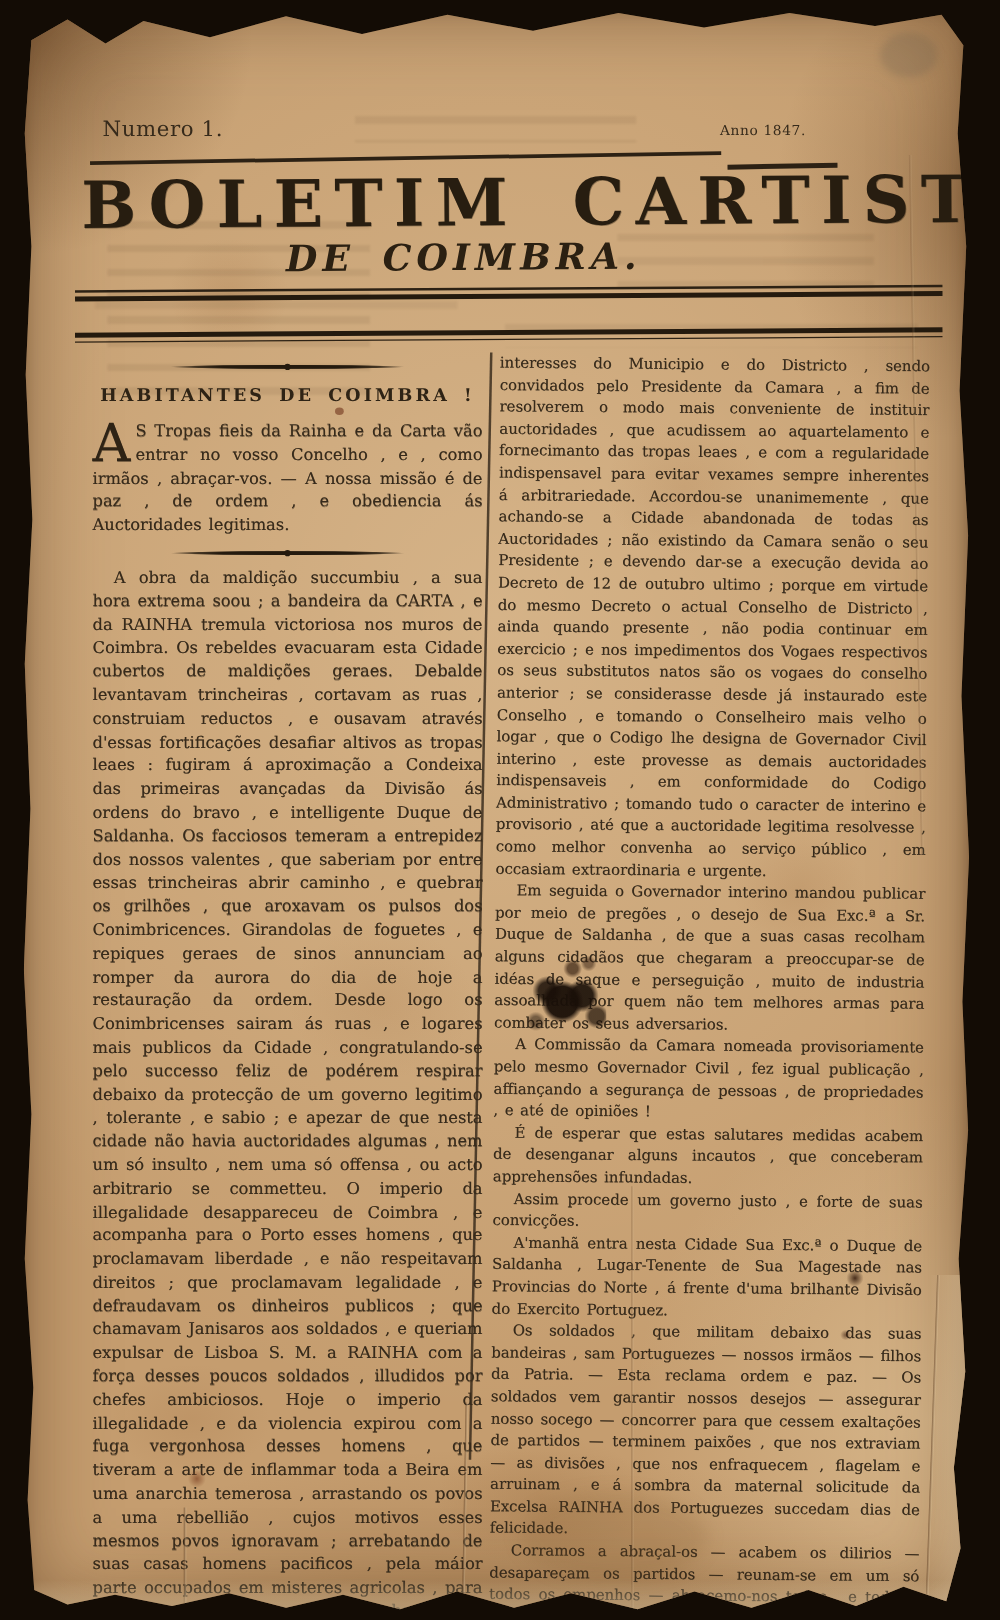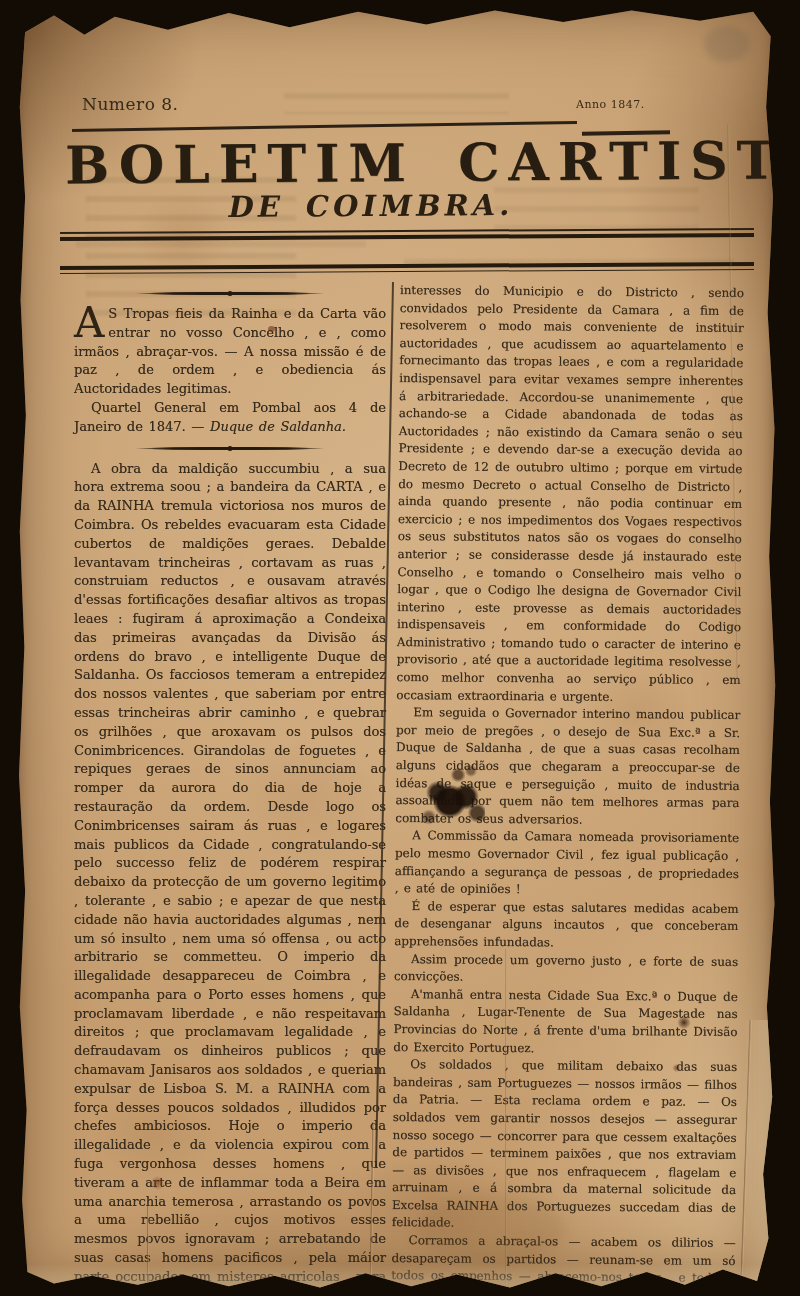--- a/index.html
+++ b/index.html
@@ -131,42 +131,42 @@
 <body>
 
 <div class="paper">
 
   <div class="ghost ghost-1"></div>
   <div class="ghost ghost-2"></div>
   <div class="ghost ghost-3"></div>
   <div class="ghost ghost-4"></div>
   <div class="ghost ghost-5"></div>
 
-  <div class="mh-issue ink">Numero 8.</div>
+  <div class="mh-issue ink">Numero 1.</div>
   <div class="mh-year ink">Anno 1847.</div>
   <div class="rule-long"></div>
   <div class="rule-year"></div>
   <h1 class="mh-title" style="margin:0;">BOLETIM CARTISTA</h1>
   <div class="mh-subtitle">DE COIMBRA.</div>
 
   <div class="rule-band band-top">
     <div class="r1"></div>
       <div class="r2"></div>
   </div>
   <div class="rule-band band-bottom">
     <div class="r1"></div>
       <div class="r2"></div>
   </div>
 
   <div class="col-divider"></div>
 
   <div class="col col-left">
     <div class="swell-rule"></div>
+    <div class="col-heading">HABITANTES DE COIMBRA !</div>
     <p class="no-indent"><span class="dropcap">A</span><span>S Tropas fieis da Rainha e da Carta vão entrar no vosso Concelho , e , como irmãos , abraçar-vos. — A nossa missão é de paz , de ordem , e obediencia ás Auctoridades legitimas.</span></p>
-    <p><span>Quartel General em Pombal aos 4 de Janeiro de 1847. — </span><em>Duque de Saldanha.</em></p>
     <div class="swell-rule"></div>
     <p>A obra da maldição succumbiu , a sua hora extrema soou ; a bandeira da CARTA , e da RAINHA tremula victoriosa nos muros de Coimbra. Os rebeldes evacuaram esta Cidade cubertos de maldições geraes. Debalde levantavam trincheiras , cortavam as ruas , construiam reductos , e ousavam através d'essas fortificações desafiar altivos as tropas leaes : fugiram á aproximação a Condeixa das primeiras avançadas da Divisão ás ordens do bravo , e intelligente Duque de Saldanha. Os facciosos temeram a entrepidez dos nossos valentes , que saberiam por entre essas trincheiras abrir caminho , e quebrar os grilhões , que aroxavam os pulsos dos Conimbricences. Girandolas de foguetes , e repiques geraes de sinos annunciam ao romper da aurora do dia de hoje a restauração da ordem. Desde logo os Conimbricenses sairam ás ruas , e logares mais publicos da Cidade , congratulando-se pelo successo feliz de podérem respirar debaixo da protecção de um governo legitimo , tolerante , e sabio ; e apezar de que nesta cidade não havia auctoridades algumas , nem um só insulto , nem uma só offensa , ou acto arbitrario se commetteu. O imperio da illegalidade desappareceu de Coimbra , e acompanha para o Porto esses homens , que proclamavam liberdade , e não respeitavam direitos ; que proclamavam legalidade , e defraudavam os dinheiros publicos ; que chamavam Janisaros aos soldados , e queriam expulsar de Lisboa S. M. a RAINHA com a força desses poucos soldados , illudidos por chefes ambiciosos. Hoje o imperio da illegalidade , e da violencia expirou com a fuga vergonhosa desses homens , que tiveram a arte de inflammar toda a Beira em uma anarchia temerosa , arrastando os povos a uma rebellião , cujos motivos esses mesmos povos ignoravam ; arrebatando de suas casas homens pacificos , pela máior parte occupados em misteres agricolas , para irem ser victimas nos campos da batalha da insaciavel cubiça desses furiosos corifeus da desordem , dos tumultos , e da anarchia.</p>
 
   </div>
 
   <div class="col col-right">
     <p class="no-indent">interesses do Municipio e do Districto , sendo convidados pelo Presidente da Camara , a fim de resolverem o modo mais conveniente de instituir auctoridades , que acudissem ao aquartelamento e fornecimanto das tropas leaes , e com a regularidade indispensavel para evitar vexames sempre inherentes á arbitrariedade. Accordou-se unanimemente , que achando-se a Cidade abandonada de todas as Auctoridades ; não existindo da Camara senão o seu Presidente ; e devendo dar-se a execução devida ao Decreto de 12 de outubro ultimo ; porque em virtude do mesmo Decreto o actual Conselho de Districto , ainda quando presente , não podia continuar em exercicio ; e nos impedimentos dos Vogaes respectivos os seus substitutos natos são os vogaes do conselho anterior ; se considerasse desde já instaurado este Conselho , e tomando o Conselheiro mais velho o logar , que o Codigo lhe designa de Governador Civil interino , este provesse as demais auctoridades indispensaveis , em conformidade do Codigo Administrativo ; tomando tudo o caracter de interino e provisorio , até que a auctoridade legitima resolvesse , como melhor convenha ao serviço público , em occasiam extraordinaria e urgente.</p>
     <p>Em seguida o Governador interino mandou publicar por meio de pregões , o desejo de Sua Exc.ª a Sr. Duque de Saldanha , de que a suas casas recolham alguns cidadãos que chegaram a preoccupar-se de idéas de saque e perseguição , muito de industria assoalhada por quem não tem melhores armas para combater os seus adversarios.</p>
     <p>A Commissão da Camara nomeada provisoriamente pelo mesmo Governador Civil , fez igual publicação , affiançando a segurança de pessoas , de propriedades , e até de opiniões !</p>
     <p>É de esperar que estas salutares medidas acabem de desenganar alguns incautos , que conceberam apprehensões infundadas.</p>

